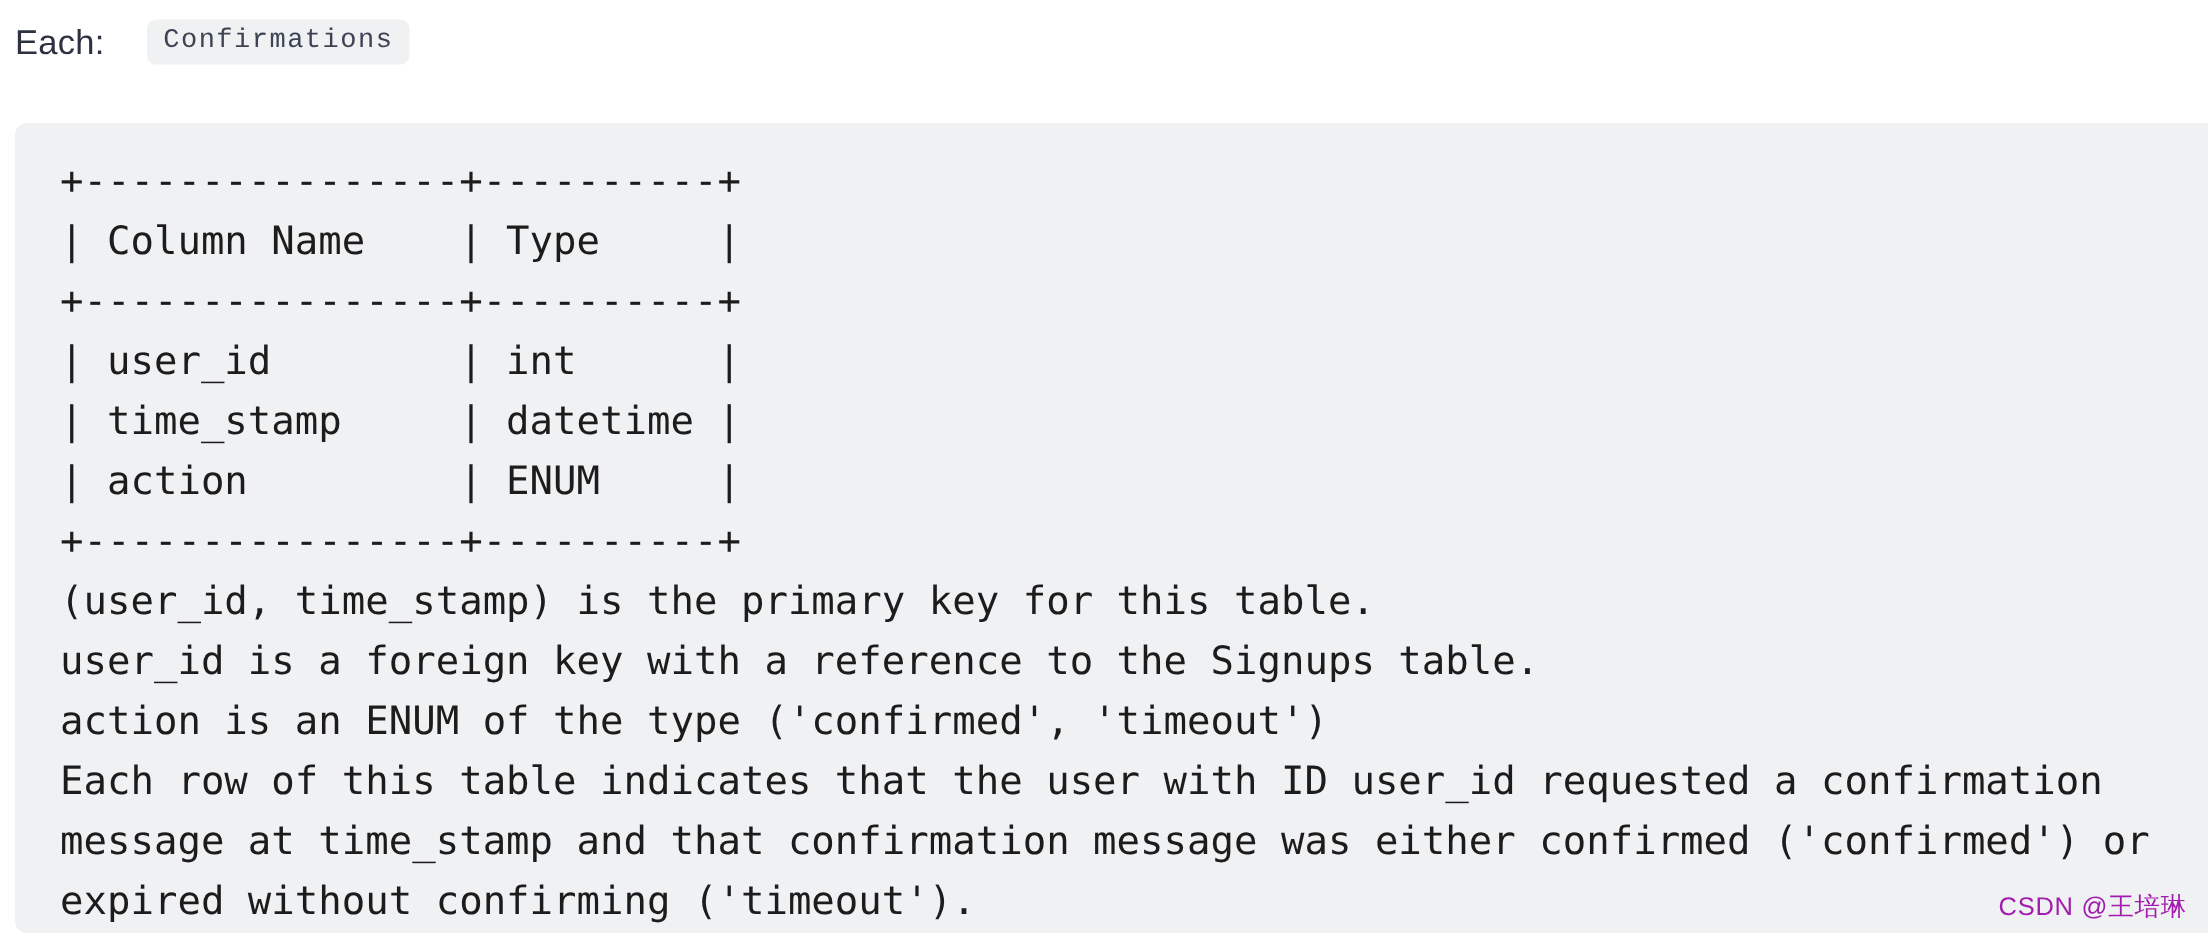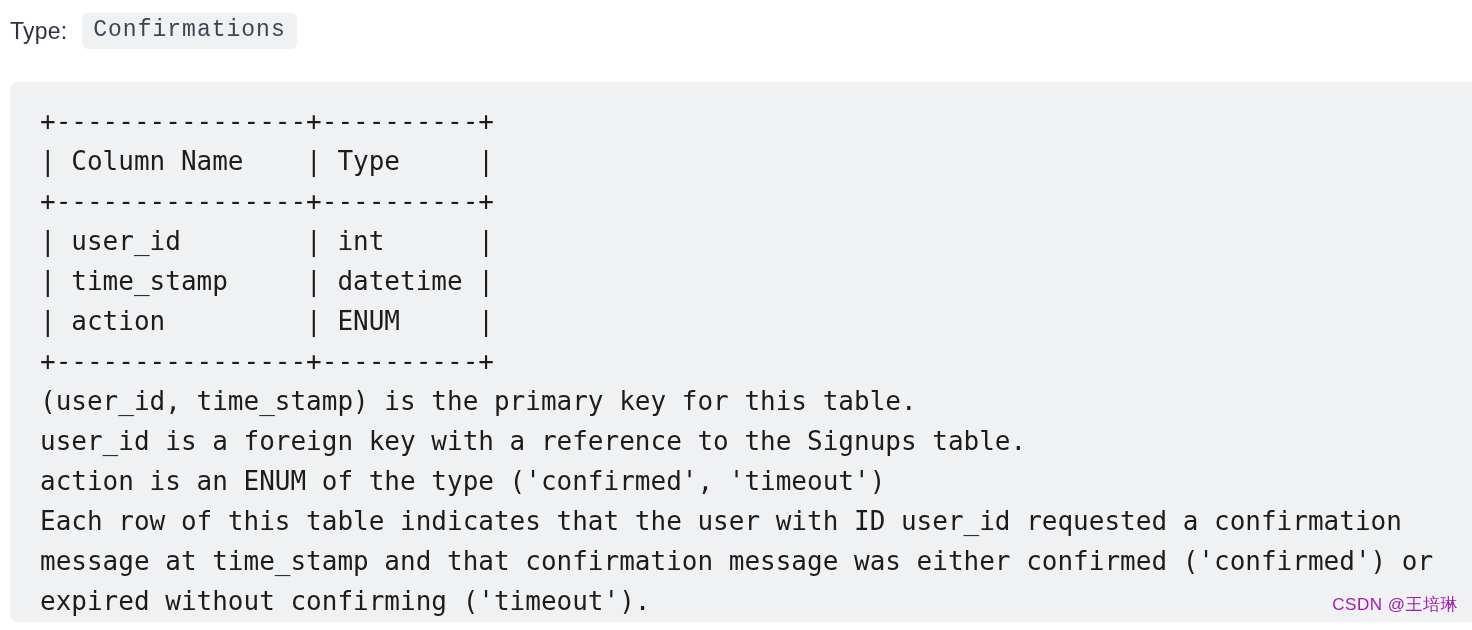--- a/index.html
+++ b/index.html
@@ -23,26 +23,27 @@
     gap: 15px;
   }
   .header-label {
     font-size: 23px;
     color: #2c3240;
     letter-spacing: 0.2px;
   }
   .table-badge {
     display: inline-block;
     font-family: "Liberation Mono", monospace;
-    font-size: 23px;
+    font-size: 18px;
     letter-spacing: 1px;
     color: #3c4353;
     background: #f0f1f2;
     border-radius: 6px;
     padding: 4px 11px 6px 11px;
+    margin-left: 13px;
   }
   .code-block {
     position: absolute;
     left: 10px;
     top: 82px;
     right: 0;
     height: 540px;
     background: #f0f1f3;
     border-radius: 8px 0 0 8px;
     overflow: hidden;
@@ -64,21 +65,21 @@
     color: #a21caf;
     font-family: "Liberation Sans", sans-serif;
     letter-spacing: 0.5px;
     user-select: none;
   }
 </style>
 </head>
 <body>
 
 <div class="header">
-  <span class="header-label">Type:</span>
+  <span class="header-label">Each:</span>
   <span class="table-badge">Confirmations</span>
 </div>
 
 <div class="code-block">
   <pre class="code-text">+----------------+----------+
 | Column Name    | Type     |
 +----------------+----------+
 | user_id        | int      |
 | time_stamp     | datetime |
 | action         | ENUM     |

